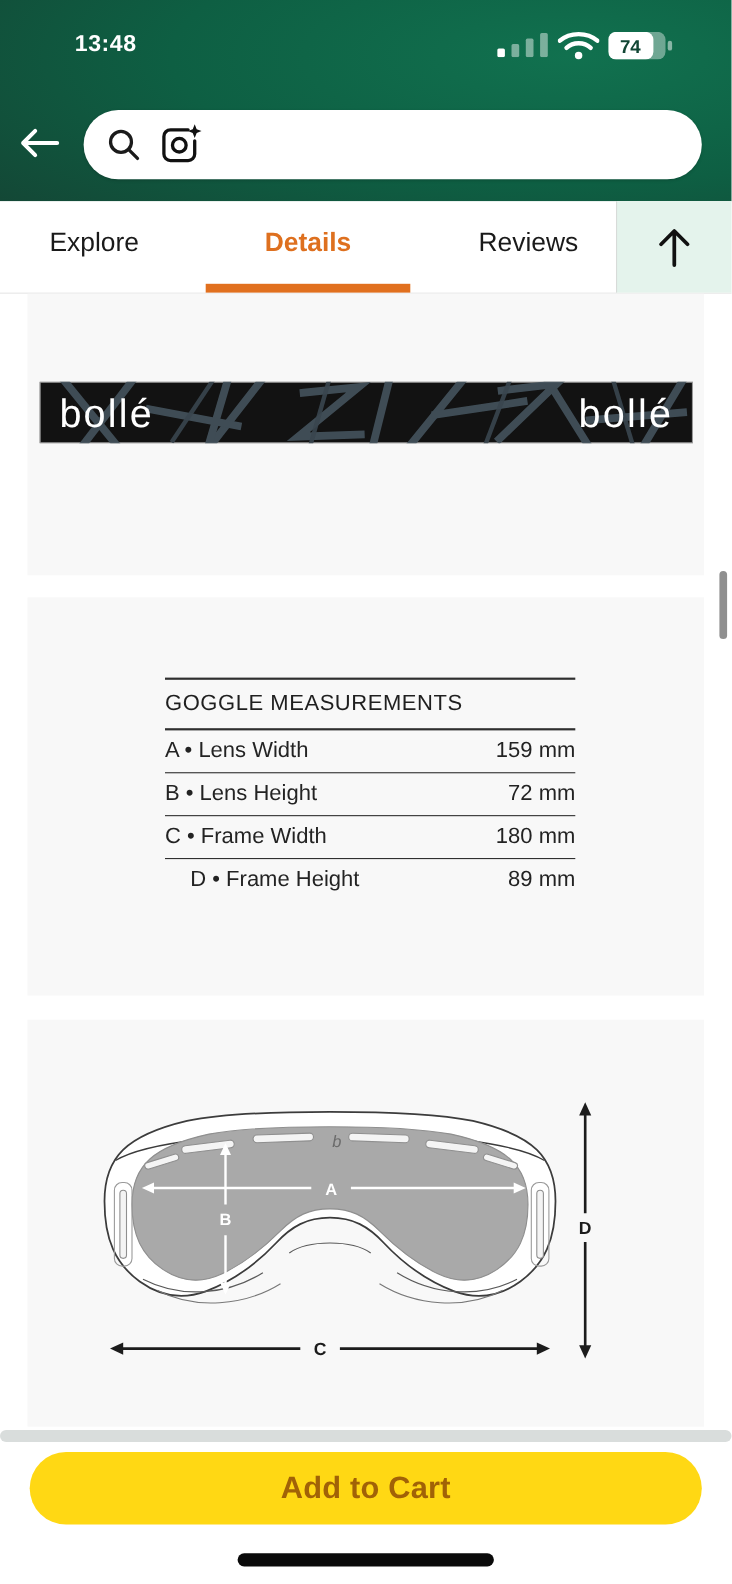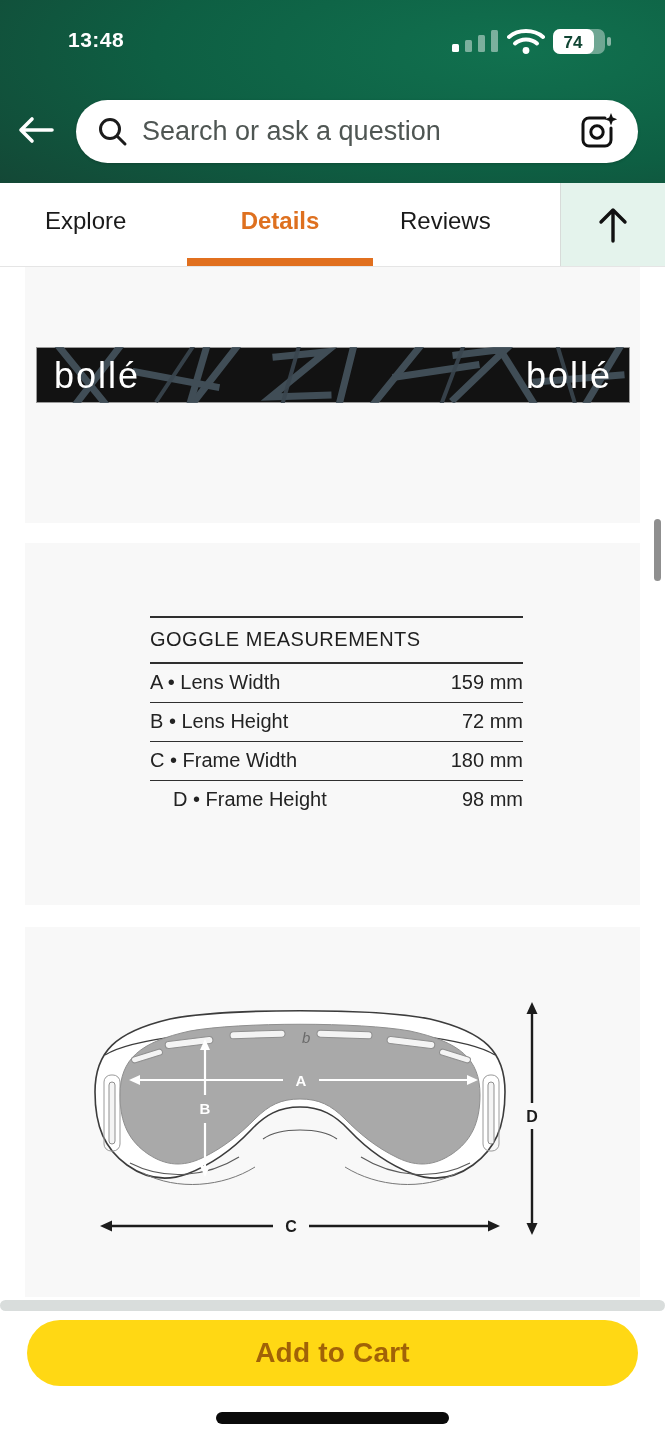--- a/index.html
+++ b/index.html
@@ -29,21 +29,21 @@
   }
   .search-pill input::placeholder { color:#4f5653; opacity:1; }
   .mag-icon { width:34px; height:34px; margin-right:12px; flex:0 0 auto; }
   .lens-btn { width:44px; height:44px; flex:0 0 auto; display:flex; align-items:center; justify-content:center; cursor:pointer; }
 
   
   .tabbar { left:0; top:183px; width:665px; height:84px; background:#ffffff; border-bottom:1px solid #e5e5e5; }
   .tab { top:24px; font-size:24px; color:#1a1a1a; cursor:pointer; }
   .tab-explore { left:45px; }
   .tab-details { left:187px; width:186px; text-align:center; font-weight:bold; color:#DE701F; }
-  .tab-reviews { left:400px; }
+  .tab-reviews { left:435px; }
   .tab-underline { left:187px; top:75px; width:186px; height:8px; background:#E1701F; }
   .scrolltop {
     left:560px; top:0px; width:105px; height:83px; background:#E4F3EC;
     border-left:1px solid #d8dbd9; display:flex; align-items:center; justify-content:center; cursor:pointer;
   }
 
   
   .card { left:25px; width:615px; background:#f8f8f8; }
   .card-banner   { top:267px; height:256px; }
   .card-table    { top:543px; height:362px; }
@@ -104,21 +104,20 @@
     <svg width="44" height="36" viewBox="0 0 44 36">
       <path d="M38 18 H7 M18 7 L7 18 L18 29" fill="none" stroke="#ffffff" stroke-width="3.6" stroke-linecap="round" stroke-linejoin="round"></path>
     </svg>
   </div>
 
   <div class="abs search-pill">
     <svg class="mag-icon" viewBox="0 0 34 34">
       <circle cx="14" cy="14" r="9.5" fill="none" stroke="#1b1b1b" stroke-width="3"></circle>
       <path d="M21.5 21.5 L29 29" stroke="#1b1b1b" stroke-width="3" stroke-linecap="round"></path>
     </svg>
-    <input type="text" placeholder="Search or ask a question" style="">
     <div class="lens-btn">
       <svg width="42" height="42" viewBox="0 0 42 42">
         <path d="M28 7 H12 C8.7 7 6 9.7 6 13 v16 c0 3.3 2.7 6 6 6 h16 c3.3 0 6-2.7 6-6 V17" fill="none" stroke="#111" stroke-width="3" stroke-linecap="round"></path>
         <circle cx="20" cy="21" r="6.2" fill="none" stroke="#111" stroke-width="3"></circle>
         <path d="M34 2 l1.8 4.4 L40.2 8.2 l-4.4 1.8 L34 14.4 l-1.8-4.4 L27.8 8.2 l4.4-1.8 Z" fill="#111"></path>
       </svg>
     </div>
   </div>
 </div>
 
@@ -175,21 +174,21 @@
     <div class="mrow">
       <span class="lbl">B • Lens Height</span>
       <span class="val">72 mm</span>
     </div>
     <div class="mrow">
       <span class="lbl">C • Frame Width</span>
       <span class="val">180 mm</span>
     </div>
     <div class="mrow">
       <span class="lbl">D • Frame Height</span>
-      <span class="val">98 mm</span>
+      <span class="val">89 mm</span>
     </div>
   </div>
 </div>
 
 <div class="abs card card-diagram">
   <svg width="615" height="370" viewBox="0 0 615 370">
 
     <path d="M70 165 C70 125, 90 105, 145 92 C200 81, 350 81, 405 92
              C460 105, 480 125, 480 165 C480 200, 470 222, 448 238
              C430 251, 410 255, 388 247 C362 237, 340 220, 324 203

